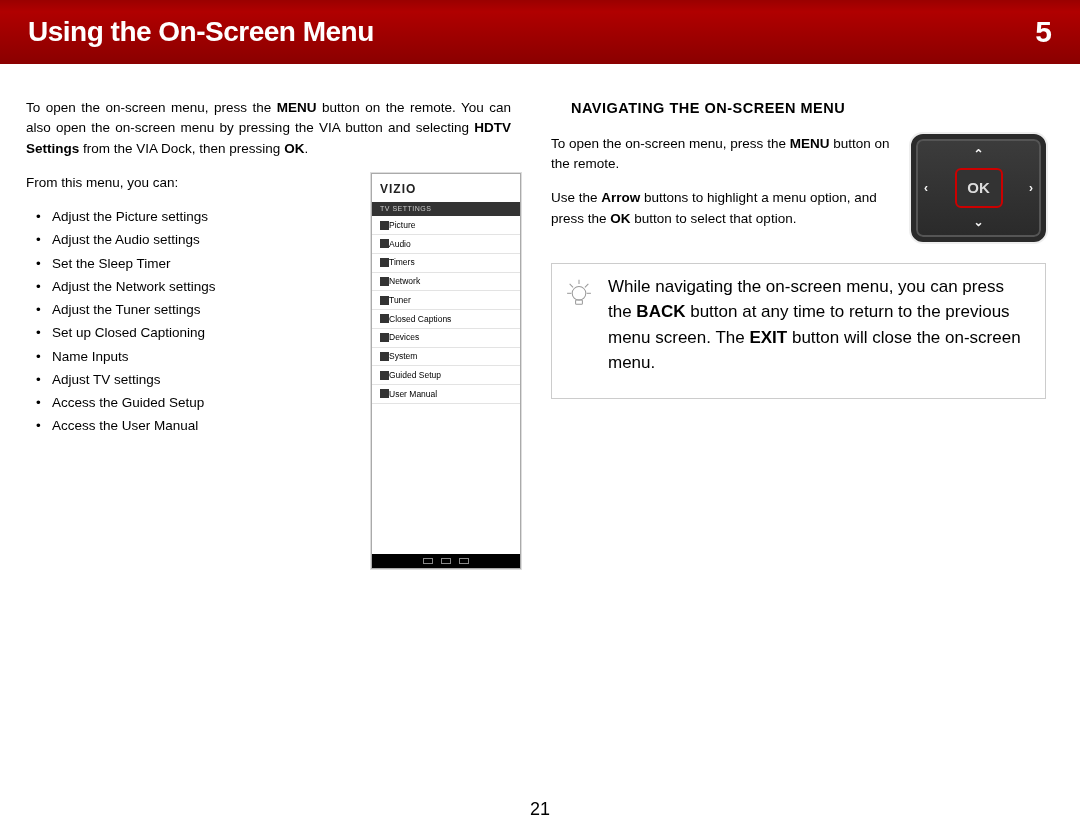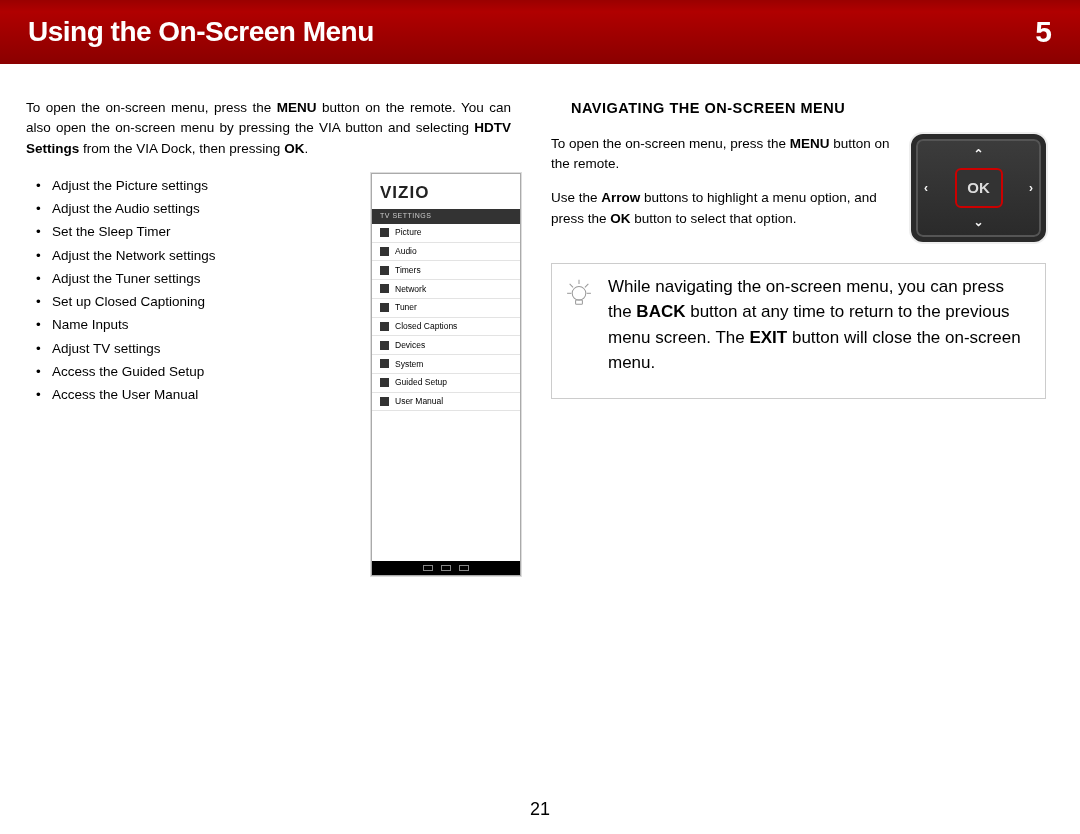--- a/index.html
+++ b/index.html
@@ -44,32 +44,32 @@
   .tv-menu {
     width: 150px;
     border: 1px solid #aaa;
     background: #fff;
     font-size: 8.5px;
     box-shadow: 0 0 0 1px #ddd;
   }
   .tv-menu .brand {
     padding: 6px 6px 4px 8px;
     font-weight: 700;
-    font-size: 17px;
+    font-size: 12px;
     letter-spacing: 1px;
     color: #222;
   }
   .tv-menu .hdr {
     background: #333; color: #ccc; padding: 2px 8px; font-size: 7px;
     letter-spacing: 0.5px;
   }
   .tv-menu .row {
     border-bottom: 1px solid #e3e3e3;
     padding: 2.5px 6px 2.5px 8px;
-    display: flex; align-items: center; gap: 6px;
+    display: flex; align-items: center; 
   }
   .tv-menu .row .ic {
     width: 9px; height: 9px; background: #333;
     display: inline-block;
   }
   .tv-menu .spacer { height: 150px; }
   .tv-menu .footer {
     background: #000; height: 14px; display:flex; justify-content:center; align-items:center; gap:8px;
   }
   .tv-menu .footer span {
@@ -140,20 +140,21 @@
 
   <div class="col">
     <div class="left-upper">
       <p>
         <span>To open the on-screen menu, press the </span><b>MENU</b><span> button on the remote. You can also open the on-screen menu by pressing the VIA button and selecting </span><b>HDTV Settings</b><span> from the VIA Dock, then pressing </span><b>OK</b><span>.</span>
       </p>
     </div>
 
     <div class="left-lower">
       <div class="left-lower-text">
+        <p>From this menu, you can:</p>
         <ul class="bullets">
           <li>Adjust the Picture settings</li>
           <li>Adjust the Audio settings</li>
           <li>Set the Sleep Timer</li>
           <li>Adjust the Network settings</li>
           <li>Adjust the Tuner settings</li>
           <li>Set up Closed Captioning</li>
           <li>Name Inputs</li>
           <li>Adjust TV settings</li>
           <li>Access the Guided Setup</li>

